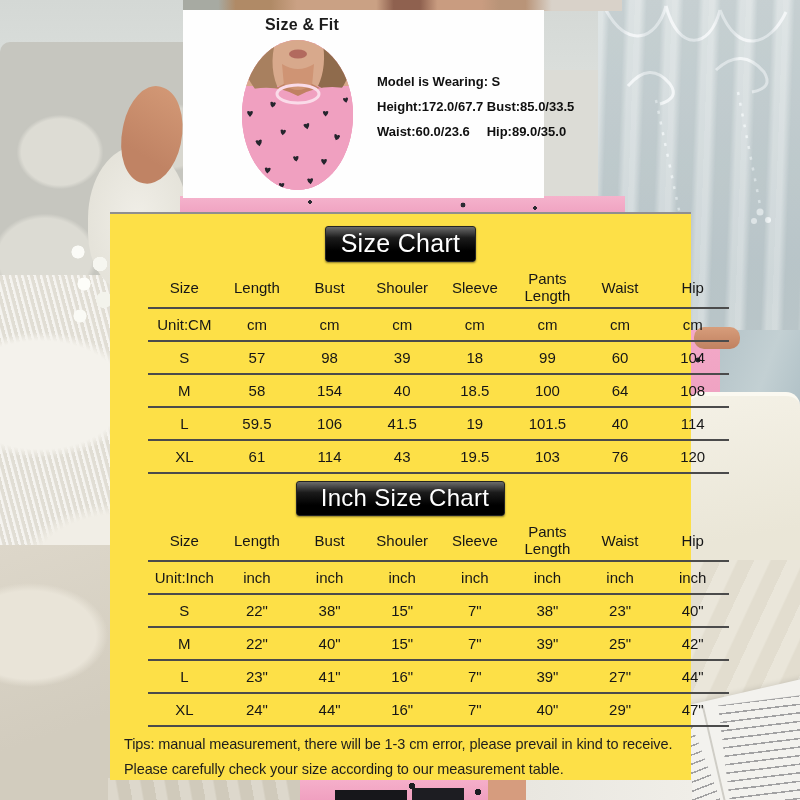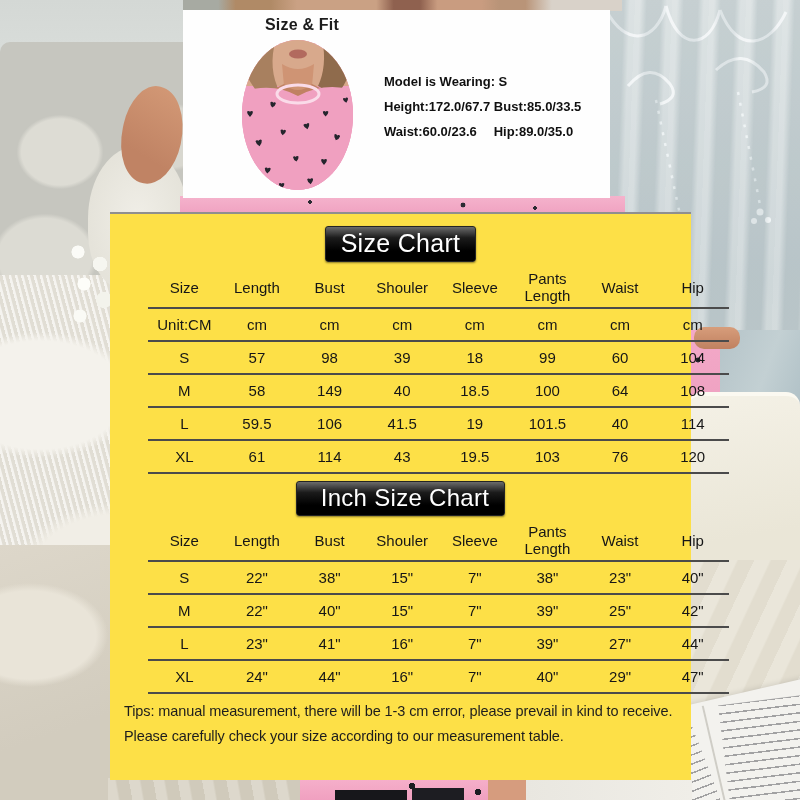--- a/index.html
+++ b/index.html
@@ -78,24 +78,24 @@
     background:
       radial-gradient(5px 5px at 112px 8px,#1c1c22 0 60%,rgba(0,0,0,0) 66%),
       radial-gradient(5px 5px at 178px 14px,#1c1c22 0 60%,rgba(0,0,0,0) 66%),
       linear-gradient(180deg,#f6b0cb,#f0a0c0);}
   .bs-band1{left:335px;top:790px;width:72px;height:10px;background:#17171b;}
   .bs-band2{left:412px;top:788px;width:52px;height:12px;background:#1d1d22;}
   .bs-skin{left:488px;width:40px;background:#d69c7e;}
   .bs-white{left:526px;width:166px;background:linear-gradient(90deg,#e9e7e0,#f0eee8);}
 
   
-  .fit-panel{position:absolute;left:183px;top:10px;width:427px;height:188px;background:#fefefe;z-index:5;}
+  .fit-panel{position:absolute;left:183px;top:10px;width:361px;height:188px;background:#fefefe;z-index:5;}
   .fit-title{position:absolute;left:82px;top:6px;margin:0;font-size:16px;font-weight:700;color:#1c1c1c;letter-spacing:.2px;}
   .model-photo{position:absolute;left:59px;top:30px;width:111px;height:150px;border-radius:50%;overflow:hidden;background:#f0a2c2;}
-  .fit-info{position:absolute;left:194px;top:64px;font-size:13px;font-weight:700;color:#101010;margin-left:7px;}
+  .fit-info{position:absolute;left:194px;top:64px;font-size:13px;font-weight:700;color:#101010;}
   .fit-info p{margin:0 0 10px;white-space:nowrap;}
   .fit-info .c1{display:inline-block;min-width:106px;}
 
   
   .chart-panel{position:absolute;left:110px;top:212px;width:581px;height:568px;background:#fde047;
     border-top:2px solid #8f8f8f;z-index:5;}
   .chart-title{display:table;margin:12px auto 6px;padding:3px 15px 5px;border-radius:3px;
     background:linear-gradient(180deg,#6b6b6b,#1b1b1b 32%,#000 70%);
     border:1px solid #242424;box-shadow:0 1px 2px rgba(0,0,0,.45);
     color:#fff;font-size:25px;line-height:1.05;letter-spacing:.3px;}
@@ -247,21 +247,21 @@
             <td>98</td>
             <td>39</td>
             <td>18</td>
             <td>99</td>
             <td>60</td>
             <td>104</td>
           </tr>
           <tr>
             <td>M</td>
             <td>58</td>
-            <td>149</td>
+            <td>154</td>
             <td>40</td>
             <td>18.5</td>
             <td>100</td>
             <td>64</td>
             <td>108</td>
           </tr>
           <tr>
             <td>L</td>
             <td>59.5</td>
             <td>106</td>
@@ -295,20 +295,30 @@
           <th>Bust</th>
           <th>Shouler</th>
           <th>Sleeve</th>
           <th>Pants Length</th>
           <th>Waist</th>
           <th>Hip</th>
         </tr>
       </thead>
       <tbody>
           <tr>
+            <td>Unit:Inch</td>
+            <td>inch</td>
+            <td>inch</td>
+            <td>inch</td>
+            <td>inch</td>
+            <td>inch</td>
+            <td>inch</td>
+            <td>inch</td>
+          </tr>
+          <tr>
             <td>S</td>
             <td>22"</td>
             <td>38"</td>
             <td>15"</td>
             <td>7"</td>
             <td>38"</td>
             <td>23"</td>
             <td>40"</td>
           </tr>
           <tr>

